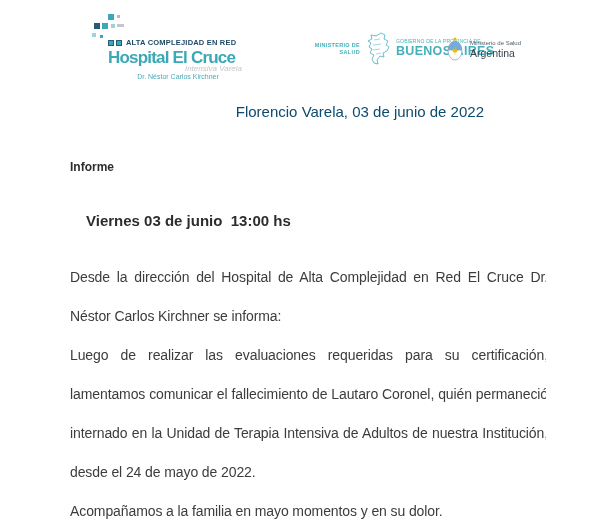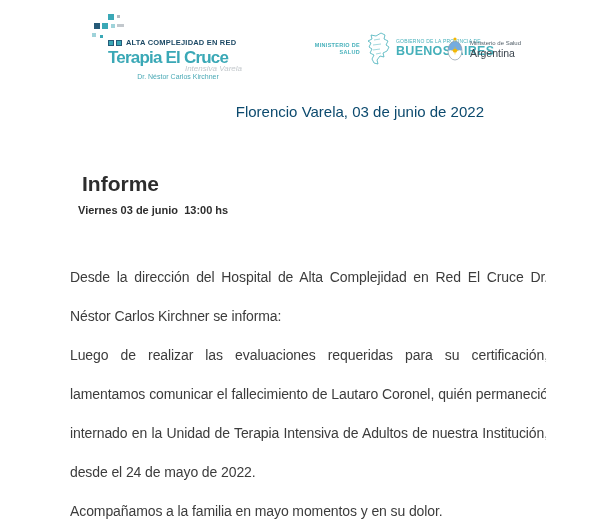--- a/index.html
+++ b/index.html
@@ -30,22 +30,22 @@
   .ba-gov-big{font-size:12.5px;font-weight:700;color:#45b0ba;letter-spacing:0.3px;white-space:nowrap;}
 
   
   .logo-ar{position:absolute;left:446px;top:36px;display:flex;align-items:center;gap:6px;}
   .ar-text{line-height:1.2;}
   .ar-small{font-size:6px;color:#55616b;white-space:nowrap;}
   .ar-big{font-size:10.5px;font-weight:400;color:#3a444d;white-space:nowrap;}
 
   
   .dateline{position:absolute;top:103px;right:62px;font-size:15px;color:#0c4a6e;}
-  .doc-title{position:absolute;left:70px;top:160px;margin:12px;font-size:21px;font-weight:700;color:#2d2d2d;}
-  .doc-subtitle{position:absolute;left:70px;top:196px;margin:8px;font-size:11px;font-weight:700;color:#2d2d2d;white-space:pre-wrap;}
+  .doc-title{position:absolute;left:70px;top:160px;margin:0;font-size:12px;font-weight:700;color:#2d2d2d;}
+  .doc-subtitle{position:absolute;left:70px;top:196px;margin:16px;font-size:15px;font-weight:700;color:#2d2d2d;white-space:pre-wrap;}
   .doc-body{position:absolute;left:70px;top:258px;width:478px;font-size:14px;line-height:39px;color:#3c3c3c;letter-spacing:-0.1px;}
   .doc-body p{margin:0;text-align:justify;text-align-last:left;}
 </style>
 </head>
 <body>
 
 <div class="page">
 
   <div class="logo-cruce">
     <svg class="squares-svg" width="44" height="30" viewBox="0 0 44 30">
@@ -57,21 +57,21 @@
       <rect x="29" y="10" width="7" height="3" fill="#c2c8cd"></rect>
       <rect x="4" y="19" width="4" height="4" fill="#9fd3da"></rect>
       <rect x="12" y="21" width="3" height="3" fill="#3aa8b6"></rect>
     </svg>
     <div class="cruce-text">
       <div class="alta-row">
         <span class="sq"></span>
         <span class="sq"></span>
         <span class="alta">ALTA COMPLEJIDAD EN RED</span>
       </div>
-      <div class="cruce-name">Terapia El Cruce</div>
+      <div class="cruce-name">Hospital El Cruce</div>
       <div class="cruce-watermark">Intensiva Varela</div>
       <div class="cruce-sub">Dr. Néstor Carlos Kirchner</div>
     </div>
   </div>
 
   <div class="logo-ba">
     <div class="ba-ministry">Ministerio de Salud</div>
     <svg width="26" height="34" viewBox="0 0 26 34">
       <path d="M16 1 L20 3 L19 7 L23 9 L21 13 L24 15 L22 19 L18 21 L19 25 L15 24 L12 28 L13 32 L9 31 L7 27 L9 23 L5 21 L7 17 L4 15 L6 11 L3 9 L7 7 L6 3 L11 4 Z" fill="none" stroke="#45b0ba" stroke-width="0.8" stroke-linejoin="round"></path>
       <path d="M9 8 L15 7 M8 13 L16 12 M8 18 L15 17 M11 22 L16 21" stroke="#45b0ba" stroke-width="0.5" fill="none"></path>

